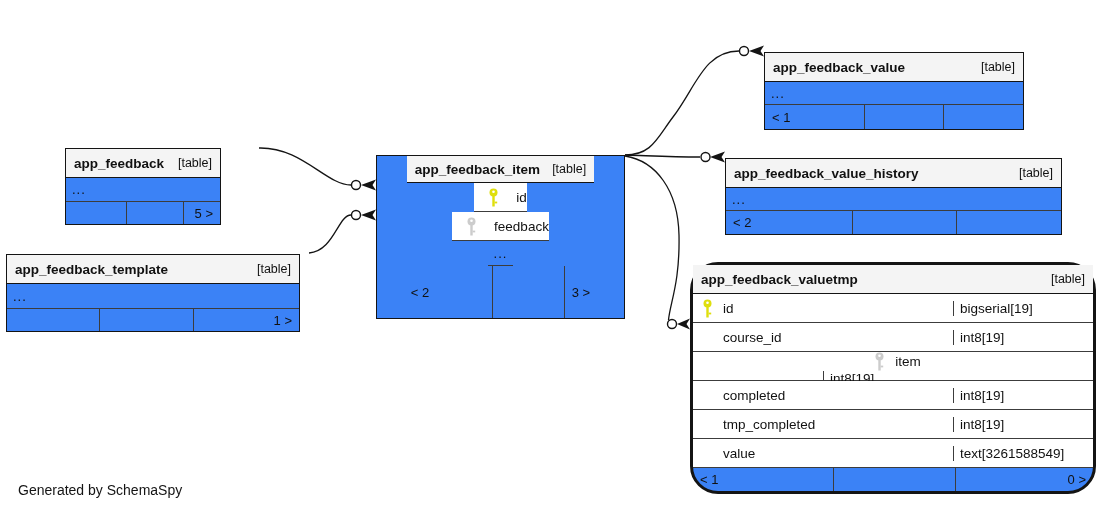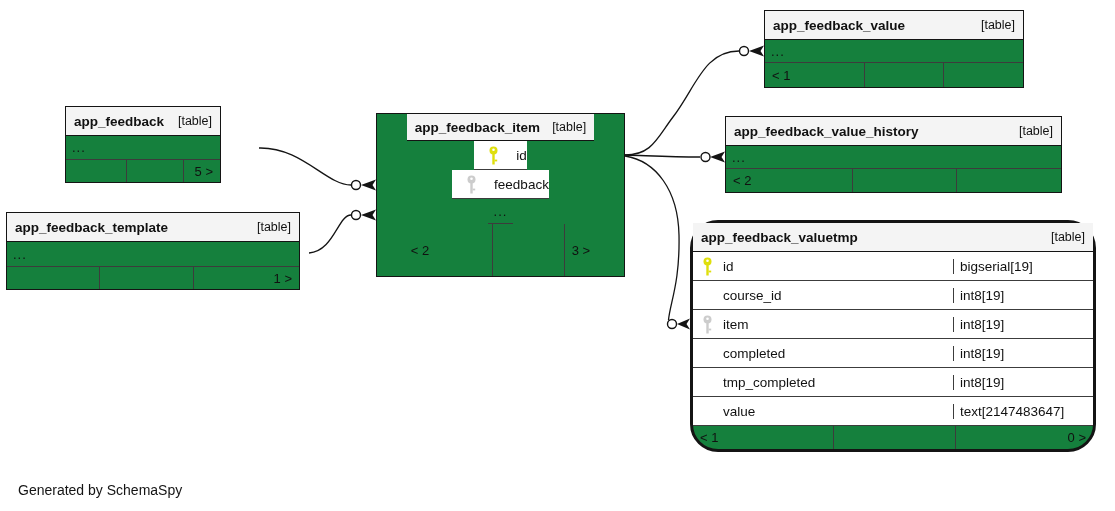--- a/index.html
+++ b/index.html
@@ -3,22 +3,22 @@
 <meta charset="utf-8">
 <style>
   html,body { margin:0; padding:0; background:#ffffff; }
   #canvas {
     position:relative; width:1115px; height:511px; background:#ffffff;
     font-family:"Liberation Sans", sans-serif; color:#111; overflow:hidden;
   }
   svg.connectors { position:absolute; left:0; top:0; width:1115px; height:511px; }
 
   .tbl {
-    position:absolute; box-sizing:border-box; background:#15803d;
-    border:1.6px solid #141414; display:flex; flex-direction:column;
+    position:absolute; box-sizing:border-box; background:#3b82f6;
+    border:1.6px solid #141414; display:flex; flex-direction:column;margin-top:42px;
   }
   .tbl.focus { border-width:3px; }
   .tbl-header {
     display:flex; justify-content:space-between; align-items:center;
     background:#f4f4f4; border-bottom:1.6px solid #141414;
     padding:0 8px; box-sizing:border-box;
   }
   .tbl-name { font-weight:bold; font-size:13.5px; white-space:nowrap; }
   .tbl-tag  { font-size:12.5px; white-space:nowrap; margin-left:12px; }
 
@@ -215,21 +215,21 @@
     </div>
 
     <div class="col-row vtmp-row" style="height:29px;">
       <div class="vrow-name">
         <span class="icon-slot"></span>
         <span class="lbl">course_id</span>
       </div>
       <div class="vrow-type">int8[19]</div>
     </div>
 
-    <div class="col-row vtmp-row" style="height:29px;">
+    <div class="col-row vtmp-row" style="height:29px;flex-direction:column;">
       <div class="vrow-name">
         <span class="icon-slot">
           <svg class="key-svg" width="11" height="19" viewBox="0 0 11 19" style="color: rgb(204, 204, 204);">
             <circle cx="5.5" cy="4.4" r="4" fill="currentColor"></circle>
             <circle cx="5.5" cy="3.7" r="1.3" fill="#ffffff"></circle>
             <rect x="4.3" y="8" width="2.4" height="10.5" fill="currentColor"></rect>
             <rect x="6.6" y="13.6" width="2.6" height="1.8" fill="currentColor"></rect>
           </svg>
         </span>
         <span class="lbl">item</span>
@@ -251,21 +251,21 @@
         <span class="lbl">tmp_completed</span>
       </div>
       <div class="vrow-type">int8[19]</div>
     </div>
 
     <div class="col-row vtmp-row" style="height:29px;">
       <div class="vrow-name">
         <span class="icon-slot"></span>
         <span class="lbl">value</span>
       </div>
-      <div class="vrow-type">text[2147483647]</div>
+      <div class="vrow-type">text[3261588549]</div>
     </div>
 
     <div class="footer-row">
       <div class="fcell" style="width:140px;">&lt; 1</div>
       <div class="fcell" style="width:122px;"></div>
       <div class="fcell right" style="flex:1;">0 &gt;</div>
     </div>
   </div>
 
   <div class="generated-note">Generated by SchemaSpy</div>

